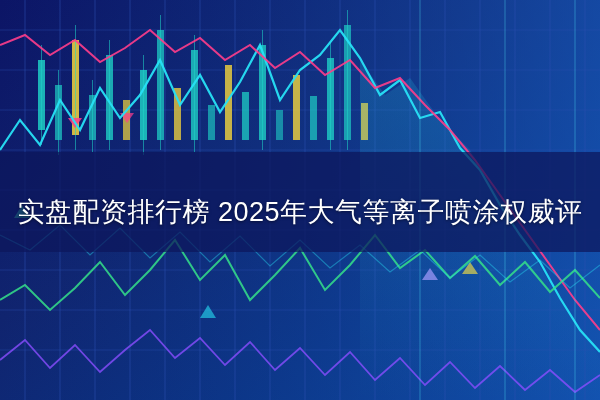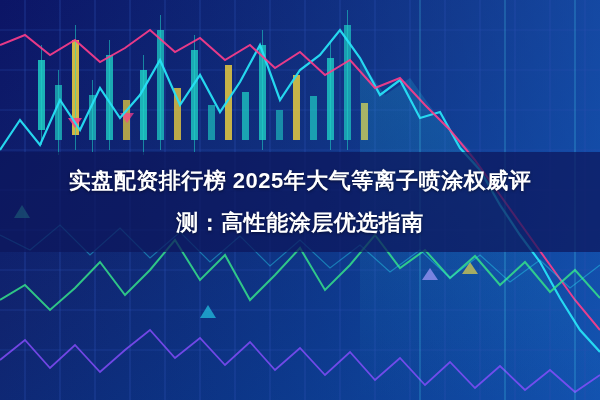--- a/index.html
+++ b/index.html
@@ -29,26 +29,27 @@
     height: 100px;
     background: rgba(12, 22, 92, 0.72);
     display: flex;
     flex-direction: column;
     align-items: center;
     justify-content: center;
     text-align: center;
   }
   .title-line {
     color: #ffffff;
-    font-size: 22px;
-    font-weight: bold;
+    font-size: 27px;
+    font-weight: normal;
     line-height: 42px;
     letter-spacing: 0.5px;
     white-space: nowrap;
     text-shadow: 0 1px 3px rgba(0,0,0,0.5);
+    margin-top: 20px;
   }
 </style>
 </head>
 <body>
 
 <div id="canvas">
 
   <svg class="layer" viewBox="0 0 600 400" preserveAspectRatio="none" xmlns="http://www.w3.org/2000/svg">
     <defs>
       <linearGradient id="bgGrad" x1="0" y1="0" x2="1" y2="1">
@@ -162,16 +163,15 @@
 
     <g stroke="#53f0ff" stroke-width="1" opacity="0.35">
       <line x1="420" y1="0" x2="420" y2="400"></line>
       <line x1="505" y1="0" x2="505" y2="400"></line>
       <line x1="575" y1="0" x2="575" y2="400"></line>
     </g>
   </svg>
 
   <div id="title-band">
     <div class="title-line">实盘配资排行榜 2025年大气等离子喷涂权威评</div>
-    <div class="title-line">测：高性能涂层优选指南</div>
   </div>
 
 </div>
 
 </body></html>

